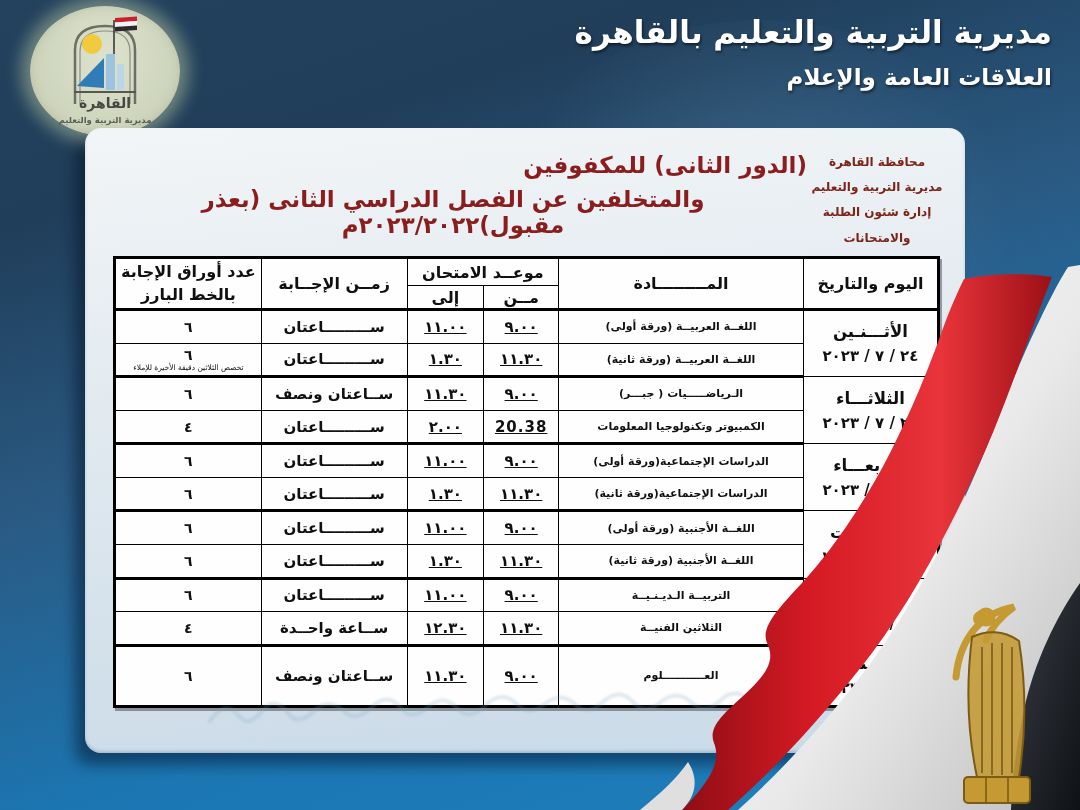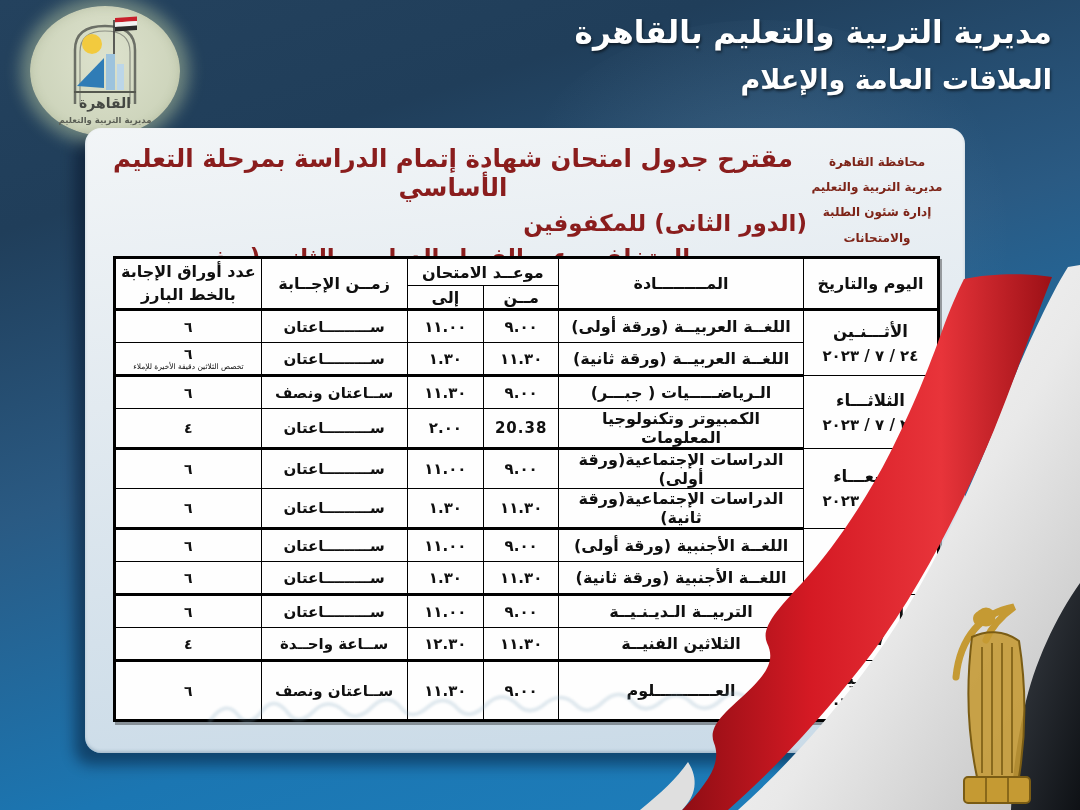--- a/index.html
+++ b/index.html
@@ -12,21 +12,21 @@
   
   .bg-glow{
     position:absolute;left:480px;top:20px;width:560px;height:480px;border-radius:50%;
     background:radial-gradient(circle at 50% 45%, rgba(150,185,210,.20), rgba(150,185,210,0) 65%);
     pointer-events:none;
   }
 
   
   .top-header{position:absolute;top:14px;right:28px;text-align:right;color:#fff;}
   .top-header .l1{font-size:31px;font-weight:bold;text-shadow:1px 2px 3px rgba(0,0,0,.55);}
-  .top-header .l2{font-size:27px;font-weight:bold;margin-top:14px;text-shadow:1px 2px 3px rgba(0,0,0,.55);}
+  .top-header .l2{font-size:23px;font-weight:bold;margin-top:14px;text-shadow:1px 2px 3px rgba(0,0,0,.55);}
 
   
   .logo-wrap{position:absolute;left:22px;top:2px;width:166px;height:140px;}
   .logo-oval{
     position:absolute;left:8px;top:4px;width:150px;height:130px;border-radius:50%;
     background:radial-gradient(ellipse at 50% 40%, #dde2cd 0%, #cdd4bb 70%, #c2cbae 100%);
     box-shadow:0 0 16px 9px rgba(225,238,180,.40), inset 0 0 10px rgba(120,130,100,.25);
   }
   .logo-oval svg{position:absolute;inset:0;}
 
@@ -55,22 +55,22 @@
   table.schedule th,table.schedule td{border:1.6px solid #000;padding:0 3px;text-align:center;vertical-align:middle;}
   table.schedule thead th{font-size:16px;}
   table.schedule thead tr.h1 th{height:26px;}
   table.schedule thead tr.h2 th{height:22px;}
   table.schedule thead{border-bottom:3px solid #000;}
   col.c-day{width:16.4%;} col.c-sub{width:29.7%;} col.c-from{width:9.1%;}
   col.c-to{width:9.3%;} col.c-dur{width:17.7%;} col.c-num{width:17.8%;}
   td.day-cell{font-size:16px;}
   td.day-cell .day-name{font-size:16.5px;}
   td.day-cell .day-date{font-size:15px;margin-top:6px;letter-spacing:1px;}
-  td.subject{font-size:16px;margin-left:26px;}
-  td.time-cell{font-size:15px;letter-spacing:1px;}
+  td.subject{font-size:11px;margin-left:26px;}
+  td.time-cell{font-size:15px;letter-spacing:1px;text-decoration:underline;}
   td.duration-cell{font-size:15px;}
   td.sheets-cell{font-size:14px;}
   td.sheets-cell .note{font-size:7.5px;font-weight:normal;margin-top:1px;line-height:1.1;}
   tr.body-row{height:33px;}
   tr.tall-row{height:60px;}
   tr.group-end td{border-bottom:3px solid #000;}
   th.small-head{font-size:14.5px;line-height:1.4;}
 
   
   .card-watermark{position:absolute;left:120px;bottom:18px;width:620px;height:44px;opacity:.5;filter:blur(1.2px);}
@@ -112,21 +112,20 @@
   </div>
 
   <div class="card">
     <div class="office-block">
       <div>محافظة القاهرة</div>
       <div>مديرية التربية والتعليم</div>
       <div>إدارة شئون الطلبة والامتحانات</div>
     </div>
 
     <div class="doc-title">
-      <div class="t1">مقترح جدول امتحان شهادة إتمام الدراسة بمرحلة التعليم الأساسي</div>
       <div class="t2">(الدور الثانى) للمكفوفين</div>
       <div class="t3">والمتخلفين عن الفصل الدراسي الثانى (بعذر مقبول)٢٠٢٣/٢٠٢٢م</div>
     </div>
 
     <div class="table-wrap">
       <table class="schedule">
         <colgroup>
           <col class="c-day">
             <col class="c-sub">
             <col class="c-from">

